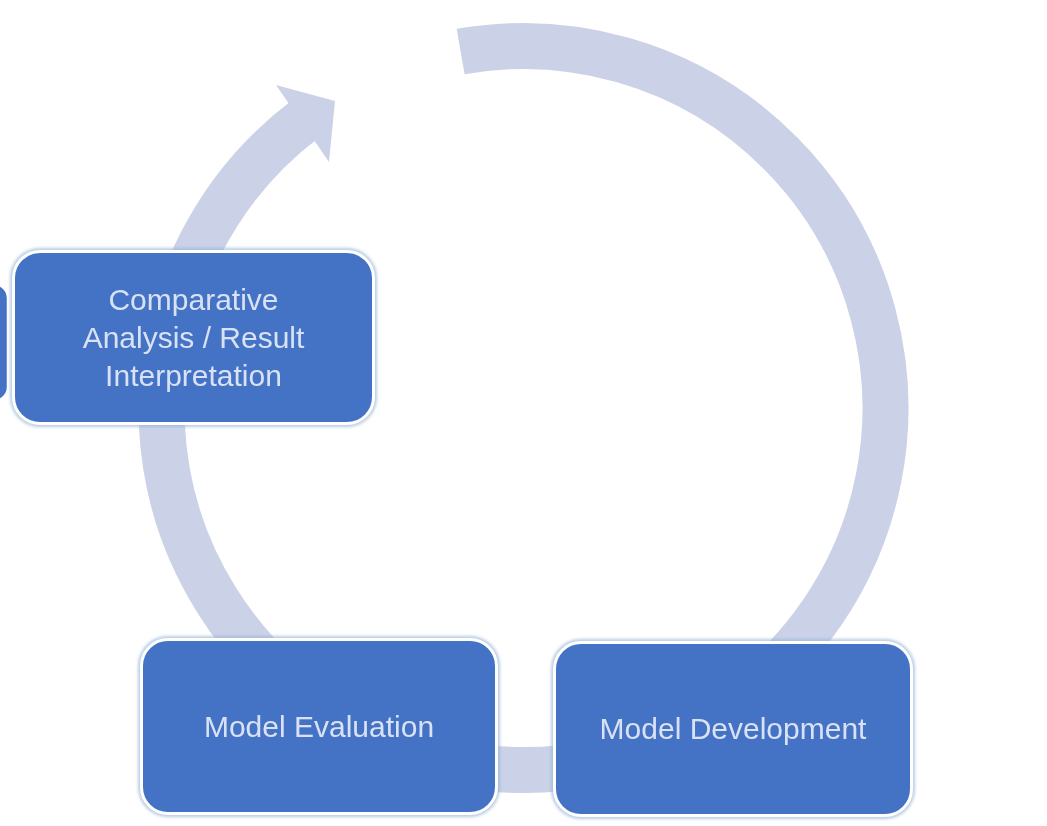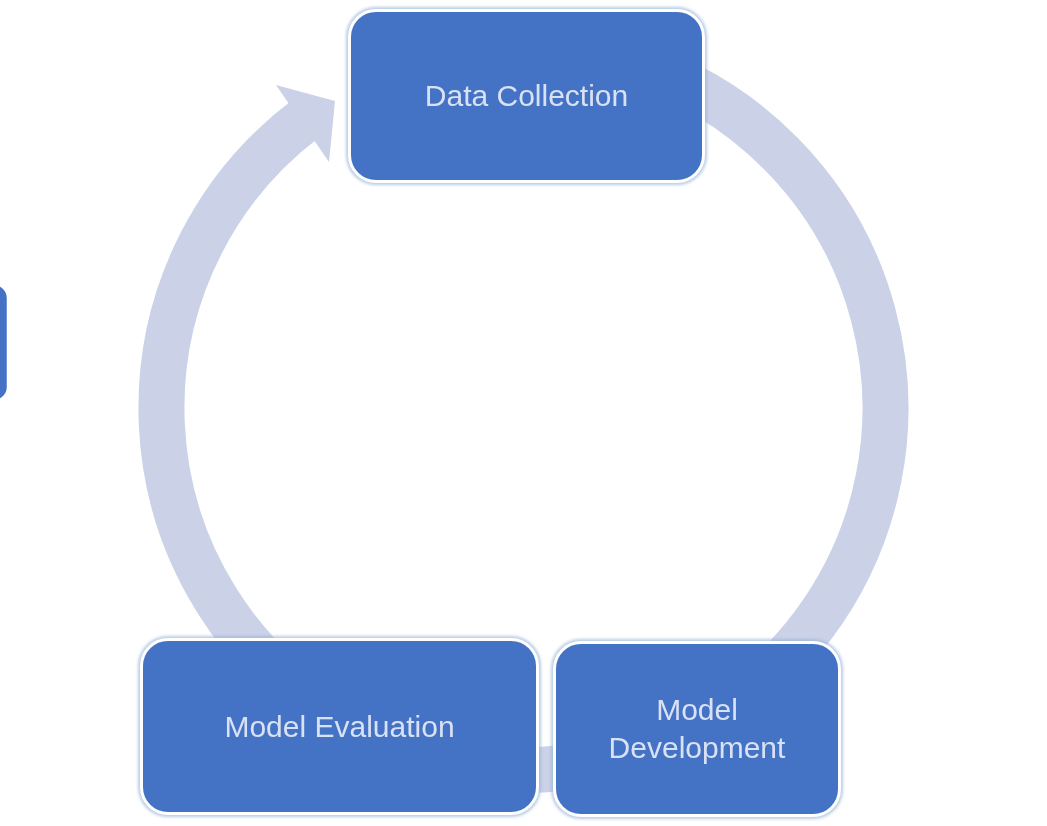--- a/index.html
+++ b/index.html
@@ -37,47 +37,49 @@
     color: #D9E2F5;
     font-size: 30px;
     line-height: 38px;
     text-align: center;
     white-space: pre-line;
     padding: 0 8px;
   }
   .n-top          { left: 348px; top: 9px;   width: 357px; height: 174px; }
   .n-right        { left: 678px; top: 250px; width: 359px; height: 175px; }
   .n-left         { left: 12px;  top: 250px; width: 363px; height: 175px; }
-  .n-bottom-left  { left: 140px; top: 638px; width: 399px; height: 177px; }
-  .n-bottom-right { left: 553px; top: 641px; width: 288px; height: 176px; }
+  .n-bottom-left  { left: 140px; top: 638px; width: 358px; height: 177px; }
+  .n-bottom-right { left: 553px; top: 641px; width: 360px; height: 176px; }
 </style>
 </head>
 <body>
 
 <div class="canvas">
 
   <svg class="ring-svg" width="1047" height="826" viewBox="0 0 1047 826">
 
     <path d="M 305.6 118.9
              A 362 362 0 0 0 331.6 715.0
              A 362 362 0 0 0 878.8 477.1
              A 362 362 0 0 0 460.6 51.5" fill="none" stroke="#CBD2E8" stroke-width="46" stroke-linecap="butt"></path>
 
     <polygon points="276,85 335,101 329,162" fill="#CBD2E8"></polygon>
 
     <rect x="-38" y="284" width="46" height="117" rx="14" fill="#4472C4" stroke="#ffffff" stroke-width="2.5"></rect>
   </svg>
 
-  <div class="node n-top">
-    <span class="node-label">Data Collection</span>
-  </div>
 
 
   <div class="node n-bottom-right">
     <span class="node-label">Model Development</span>
   </div>
 
   <div class="node n-bottom-left">
     <span class="node-label">Model Evaluation</span>
   </div>
 
+  <div class="node n-left">
+    <span class="node-label">Comparative
+Analysis / Result
+Interpretation</span>
+  </div>
 
 </div>
 
 </body></html>

